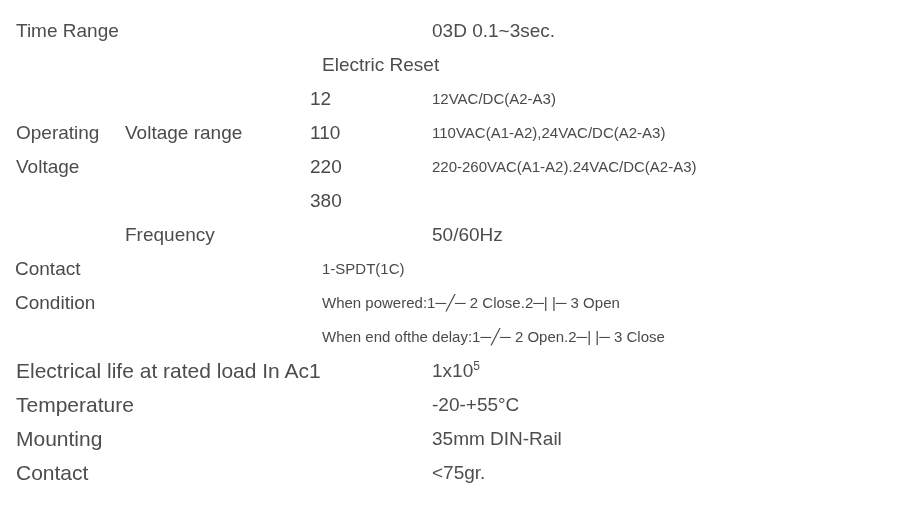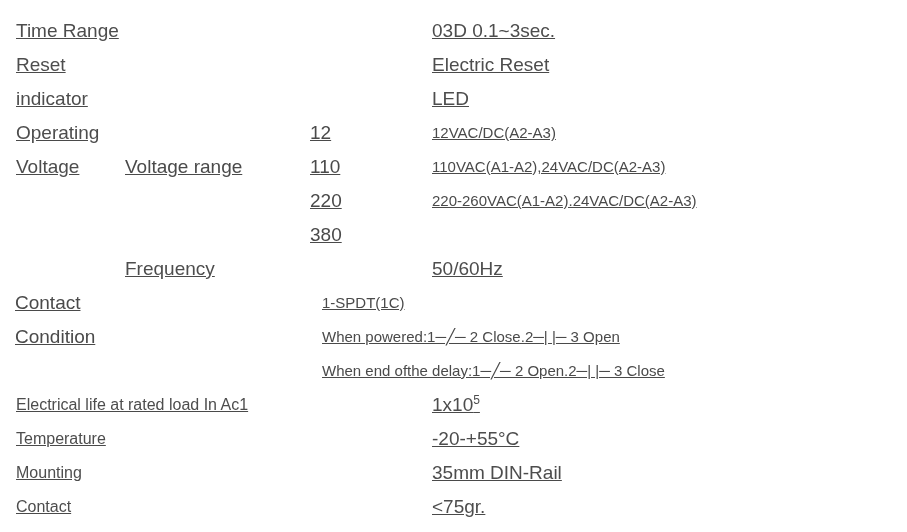--- a/index.html
+++ b/index.html
@@ -13,21 +13,20 @@
     font-family: "Liberation Sans", sans-serif;
     color: #4a4a4a;
     overflow: hidden;
   }
   .sheet {
     position: relative;
     width: 907px;
     height: 532px;
     box-sizing: border-box;
     padding: 14px 4px 0 0;
-    text-decoration: underline;
   }
   .row {
     display: flex;
     align-items: flex-start;
     width: 100%;
     box-sizing: border-box;
   }
   .c1 {
     width: 110px;
     flex: 0 0 110px;
@@ -67,21 +66,21 @@
     line-height: 34px;
     color: #4d4d4d;
     white-space: nowrap;
   }
   
   .c-wide {
     width: 418px;
     flex: 0 0 418px;
     padding-left: 16px;
     box-sizing: border-box;
-    font-size: 16px;
+    font-size: 21px;
     line-height: 34px;
     color: #4d4d4d;
     white-space: nowrap;
   }
   
   .group {
     display: flex;
     width: 100%;
     align-items: stretch;
   }
@@ -89,21 +88,21 @@
     width: 110px;
     flex: 0 0 110px;
     padding-left: 16px;
     box-sizing: border-box;
     font-size: 19px;
     line-height: 34px;
     color: #4d4d4d;
     white-space: nowrap;
     display: flex;
     flex-direction: column;
-    justify-content: flex-start;
+    justify-content: center;
   }
   .group .gbody {
     flex: 1 1 auto;
   }
   .glabel .gline {
     display: block;
   }
   .sub {
     display: flex;
     align-items: flex-start;
@@ -152,32 +151,25 @@
 <div class="sheet">
 
   <div class="row">
     <div class="c1">Time Range</div>
     <div class="c2"></div>
     <div class="c3"></div>
     <div class="c4">03D   0.1~3sec.</div>
   </div>
 
   <div class="row">
-    <div class="c1">Reset</div>
     <div class="c2"></div>
     <div class="c3"></div>
     <div class="c4">Electric Reset</div>
   </div>
 
-  <div class="row">
-    <div class="c1">indicator</div>
-    <div class="c2"></div>
-    <div class="c3"></div>
-    <div class="c4">LED</div>
-  </div>
 
   <div class="group">
     <div class="glabel">
       <span class="gline">Operating</span>
       <span class="gline">Voltage</span>
     </div>
     <div class="gbody">
 
       <div class="sub">
         <div class="s2"></div>

